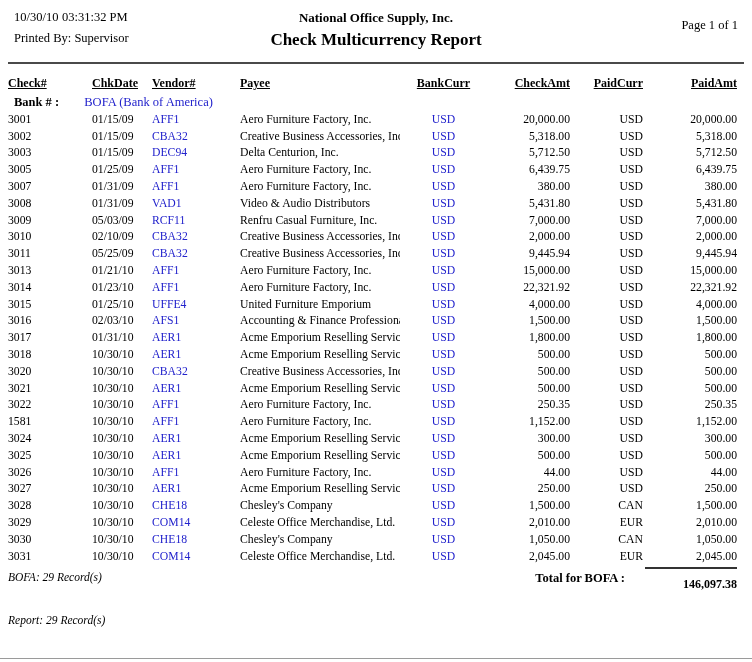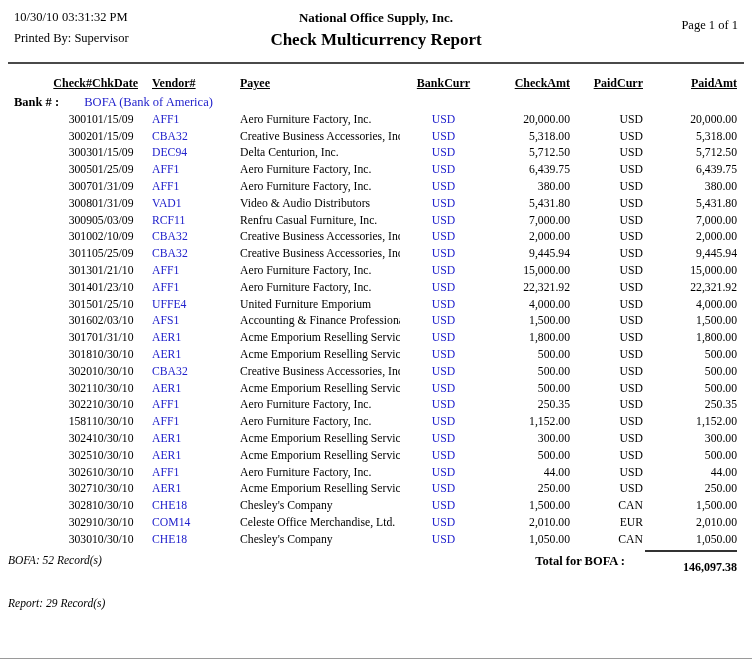--- a/index.html
+++ b/index.html
@@ -46,21 +46,21 @@
   table.checks td {
     font-size: 11.7px;
     height: 16.8px;
     padding: 0;
     white-space: nowrap;
     overflow: hidden;
     vertical-align: middle;
   }
   .w0 { width: 84px; }  .w1 { width: 60px; }  .w2 { width: 88px; }  .w3 { width: 160px; }
   .w4 { width: 87px; }  .w5 { width: 83px; }  .w6 { width: 73px; }  .w7 { width: 94px; }
-  .c0, th.h0 { text-align: right; }
+  .c0, th.h0 { text-align: left; }
   .c1, th.h1 { text-align: left; padding-left: 5px; }
   .c2, th.h2 { text-align: left; padding-left: 8px; }
   .c3, th.h3 { text-align: left; padding-left: 5px; }
   .c4, th.h4 { text-align: center; }
   .c5, th.h5 { text-align: right; }
   .c6, th.h6 { text-align: right; padding-right: 2px; }
   .c7, th.h7 { text-align: right; }
 
   tr.bank-row td { height: 17px; font-size: 12.5px; }
   .bank-label { font-weight: bold; padding-left: 6px; }
@@ -392,25 +392,35 @@
         <tr>
           <td class="c0">3030</td>
           <td class="c1">10/30/10</td>
           <td class="c2 blue">CHE18</td>
           <td class="c3">Chesley's Company</td>
           <td class="c4 blue">USD</td>
           <td class="c5">1,050.00</td>
           <td class="c6">CAN</td>
           <td class="c7">1,050.00</td>
         </tr>
+        <tr>
+          <td class="c0">3031</td>
+          <td class="c1">10/30/10</td>
+          <td class="c2 blue">COM14</td>
+          <td class="c3">Celeste Office Merchandise, Ltd.</td>
+          <td class="c4 blue">USD</td>
+          <td class="c5">2,045.00</td>
+          <td class="c6">EUR</td>
+          <td class="c7">2,045.00</td>
+        </tr>
       </tbody>
   </table>
 
   <div class="summary-row">
-    <span class="bank-records">BOFA: 52 Record(s)</span>
+    <span class="bank-records">BOFA: 29 Record(s)</span>
     <span class="total-block">
       <span class="total-label">Total for BOFA :</span>
       <span class="total-value">146,097.38</span>
     </span>
   </div>
 
   <div class="report-records">Report: 29 Record(s)</div>
 
   <div class="bottom-rule"></div>
 

